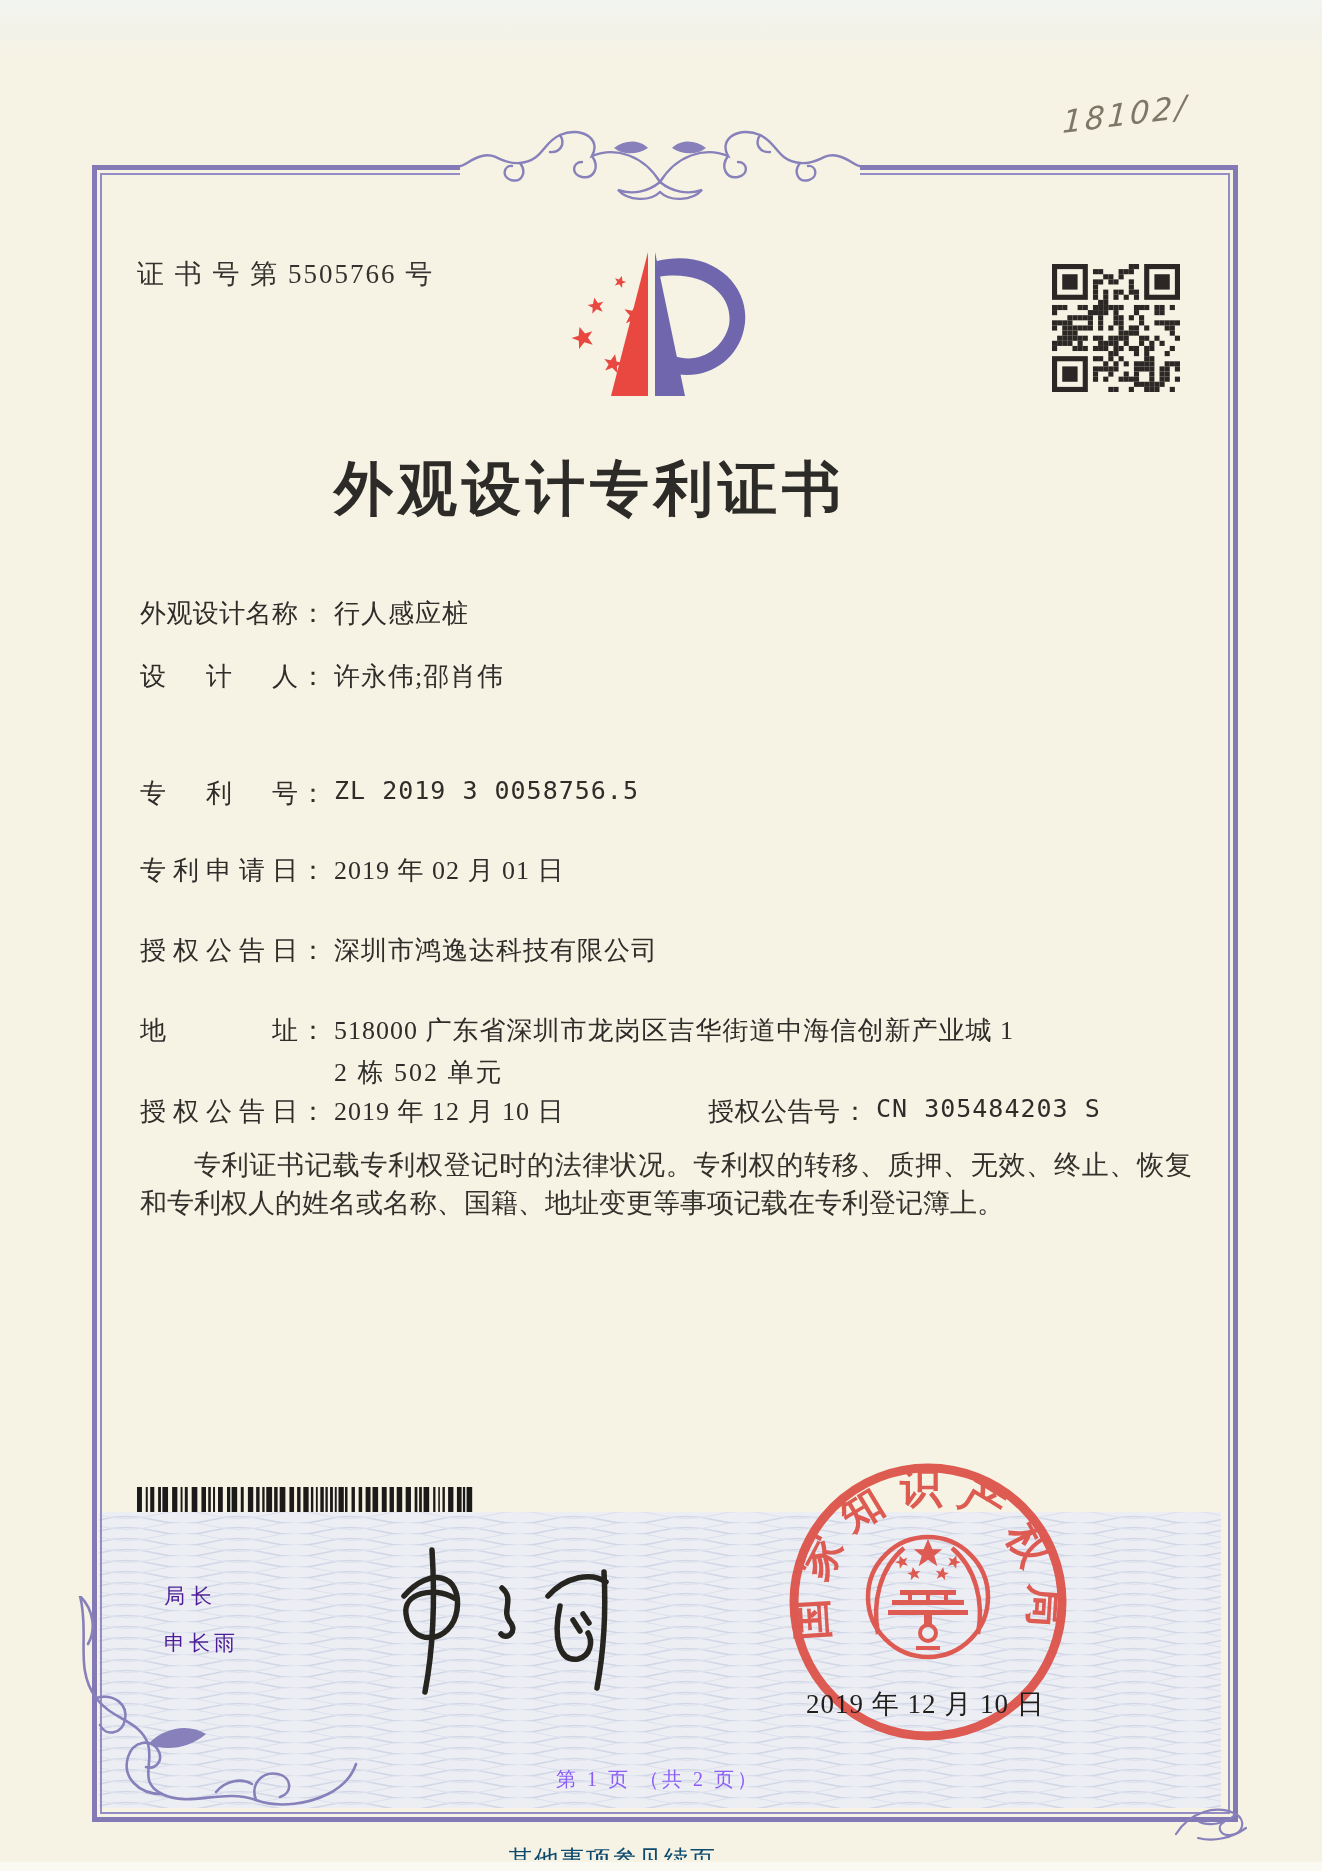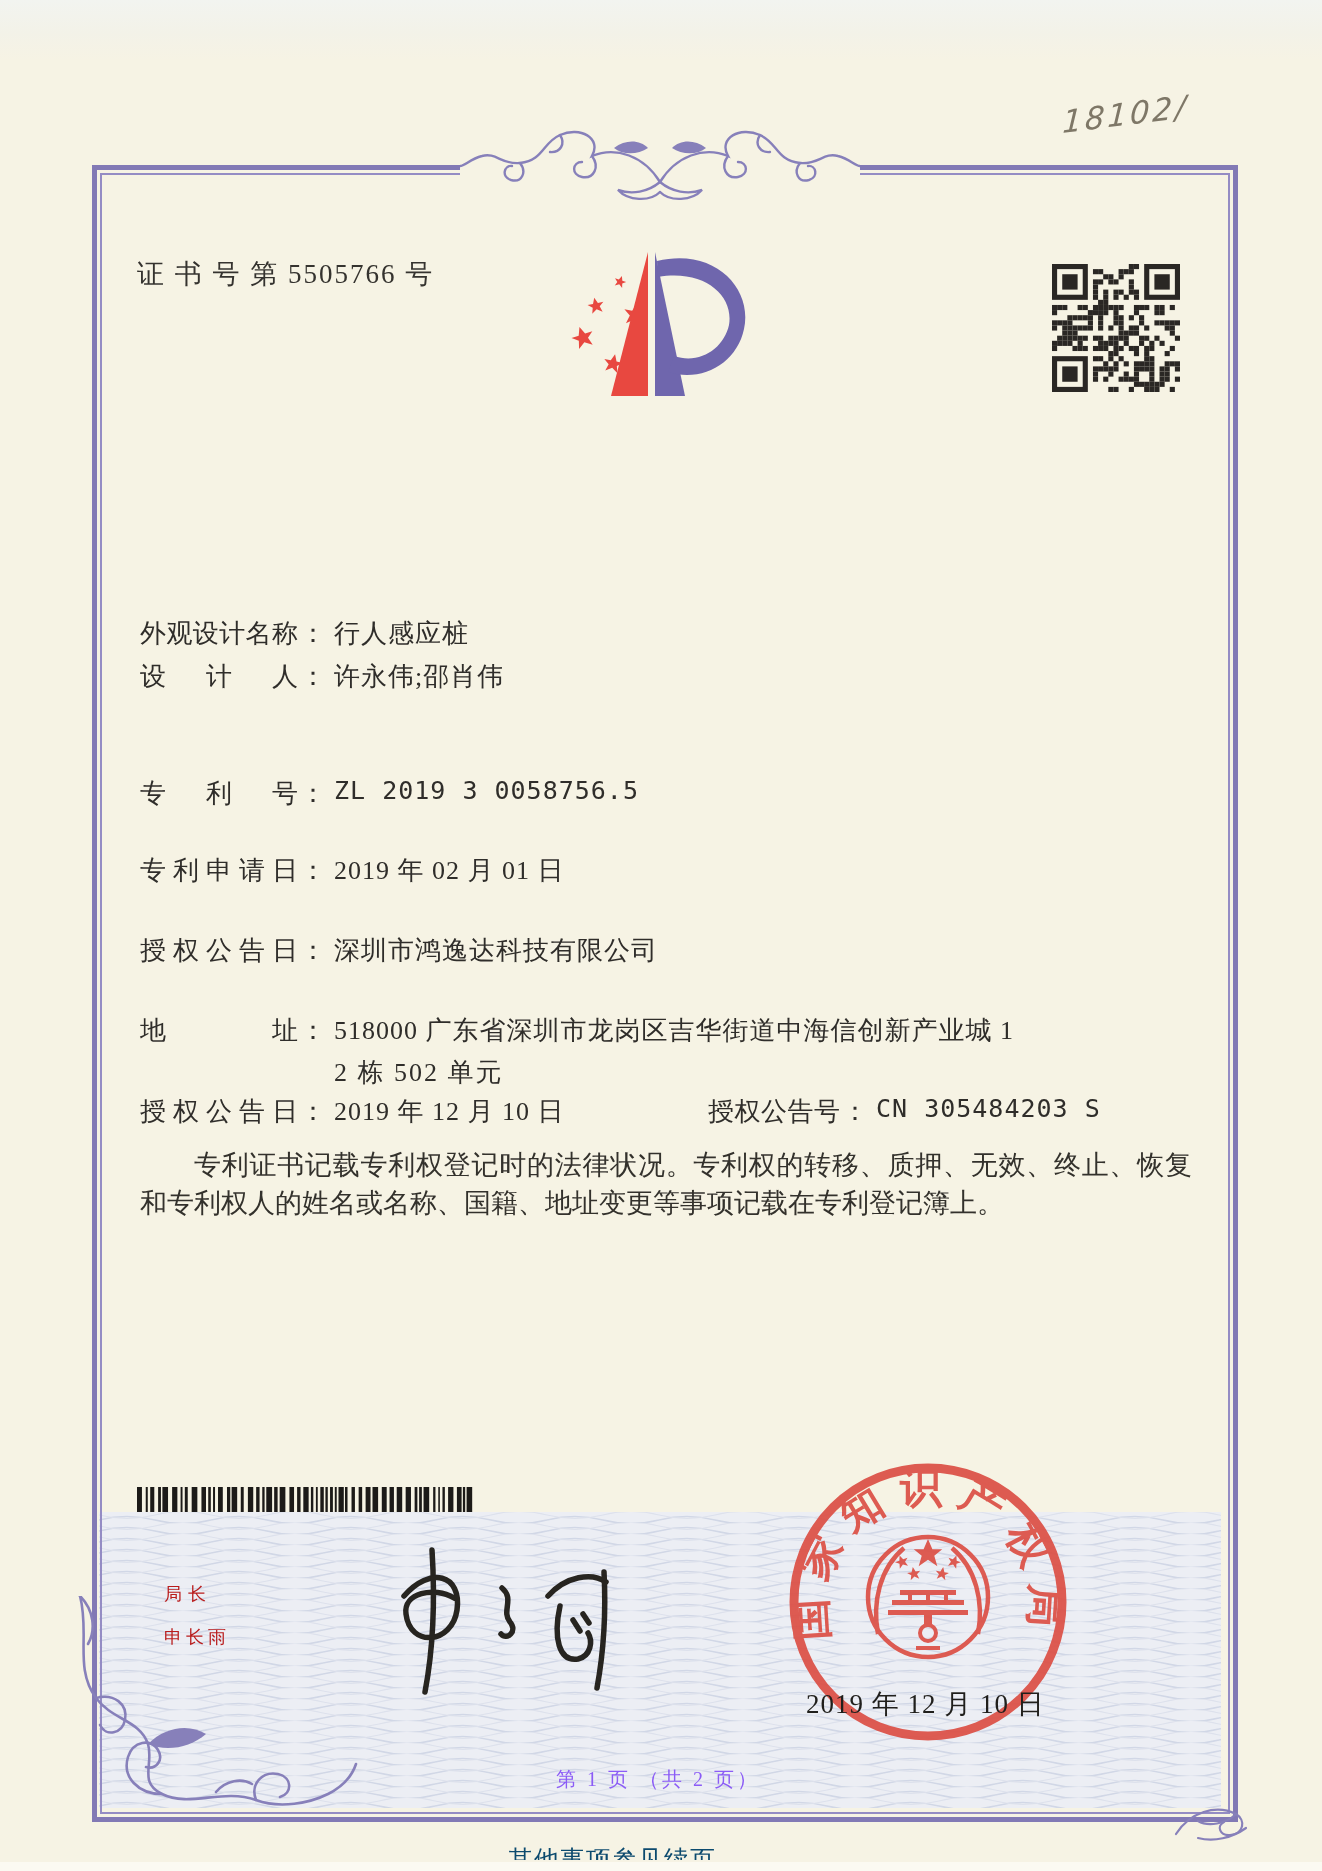--- a/index.html
+++ b/index.html
@@ -43,21 +43,21 @@
   .addr2{display:block;margin-top:7px;letter-spacing:2px;}
   .pair2{position:absolute;left:528px;top:0;white-space:nowrap;margin-left:40px;}
   .pair2 .flabel{width:132px;}
 
   .paras{position:absolute;left:140px;top:1146px;width:1052px;z-index:3;
          font-size:27px;line-height:38.4px;text-align:justify;color:#33312c;}
   .paras p{margin:0;text-indent:2em;}
 
   .barcode{position:absolute;left:137px;top:1487px;z-index:3;}
 
-  .signatory{position:absolute;left:164px;top:1582px;z-index:3;font-size:18px;letter-spacing:6px;color:#b91c1c;}
+  .signatory{position:absolute;left:164px;top:1582px;z-index:3;font-size:21px;letter-spacing:6px;color:#4c1d95;}
   .signatory .line2{margin-top:19px;letter-spacing:4px;}
   .signature{position:absolute;left:352px;top:1538px;z-index:3;}
 
   .seal{position:absolute;left:778px;top:1452px;z-index:4;opacity:.93;}
   .sealdate{position:absolute;left:806px;top:1686px;z-index:5;font-size:27px;letter-spacing:1px;color:#201f1c;}
 
   .footer{position:absolute;left:300px;top:1766px;width:460px;z-index:3;text-align:right;
           font-size:20px;letter-spacing:3px;color:#8b5cf6;}
   .contnote{position:absolute;left:508px;top:1843px;z-index:3;height:17px;overflow:hidden;
           font-size:25px;letter-spacing:1px;color:#0c4a6e;}
@@ -350,23 +350,24 @@
       <rect x="5" y="5" width="25" height="25" fill="#f6f3e4"></rect>
       <rect x="10" y="10" width="15" height="15" fill="#2a2724"></rect>
       <rect x="90" y="0" width="35" height="35" fill="#2a2724"></rect>
       <rect x="95" y="5" width="25" height="25" fill="#f6f3e4"></rect>
       <rect x="100" y="10" width="15" height="15" fill="#2a2724"></rect>
       <rect x="0" y="90" width="35" height="35" fill="#2a2724"></rect>
       <rect x="5" y="95" width="25" height="25" fill="#f6f3e4"></rect>
       <rect x="10" y="100" width="15" height="15" fill="#2a2724"></rect>
     </svg>
 
+  <div class="title">外观设计专利证书</div>
 
   <div class="fields">
-    <div class="frow" style="top:616px">
+    <div class="frow" style="top:596px">
       <span class="flabel">外观设计名称</span><span class="fcolon">：</span><span class="fvalue">行人感应桩</span>
     </div>
     <div class="frow" style="top:659px">
       <span class="flabel">设计人</span><span class="fcolon">：</span><span class="fvalue">许永伟;邵肖伟</span>
     </div>
     <div class="frow" style="top:776px">
       <span class="flabel">专利号</span><span class="fcolon">：</span><span class="fvalue num">ZL 2019 3 0058756.5</span>
     </div>
     <div class="frow" style="top:853px">
       <span class="flabel">专利申请日</span><span class="fcolon">：</span><span class="fvalue">2019 年 02 月 01 日</span>

